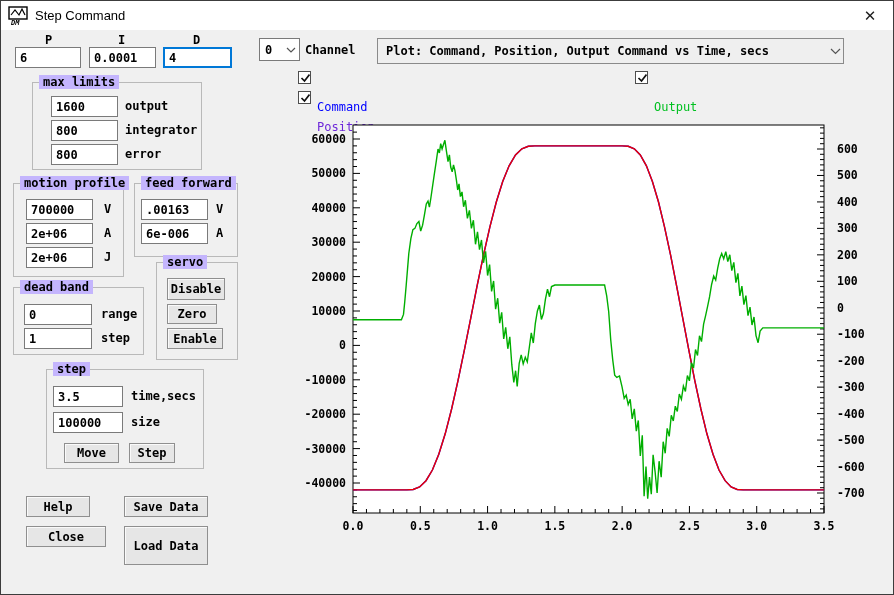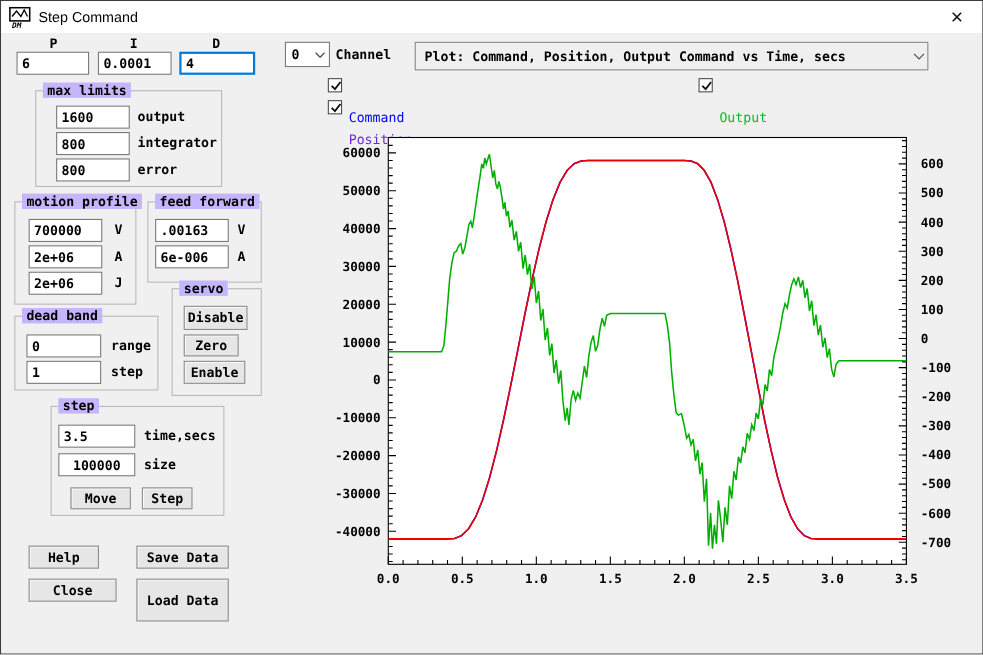--- a/index.html
+++ b/index.html
@@ -136,21 +136,21 @@
     <input class="field" style="left: 23px; top: 274px; width: 68px;" value="0">
     <span class="lbl" style="left:100px;top:277px">range</span>
     <input class="field" style="left: 23px; top: 298px; width: 68px;" value="1">
     <span class="lbl" style="left:100px;top:301px">step</span>
 
     <div class="groupbox" style="left:45px;top:339px;width:158px;height:100px">
       <span class="gtitle">step</span>
     </div>
     <input class="field" style="left: 52px; top: 356px; width: 70px;" value="3.5">
     <span class="lbl" style="left:130px;top:359px">time,secs</span>
-    <input class="field" style="left: 52px; top: 382px; width: 70px; text-align: center;" value="100000">
+    <input class="field" style="left: 52px; top: 382px; width: 70px;" value="100000">
     <span class="lbl" style="left:130px;top:385px">size</span>
     <button class="btn" style="left:63px;top:413px;width:55px;height:20px">Move</button>
     <button class="btn" style="left:128px;top:413px;width:46px;height:20px">Step</button>
 
     <button class="btn" style="left:25px;top:466px;width:64px;height:21px">Help</button>
     <button class="btn" style="left:123px;top:466px;width:84px;height:21px">Save Data</button>
     <button class="btn" style="left:25px;top:496px;width:80px;height:21px">Close</button>
     <button class="btn" style="left:123px;top:496px;width:84px;height:39px">Load Data</button>
 
     <svg id="chart" style="position:absolute;left:285px;top:83px" width="600" height="430" viewBox="0 0 600 430">

